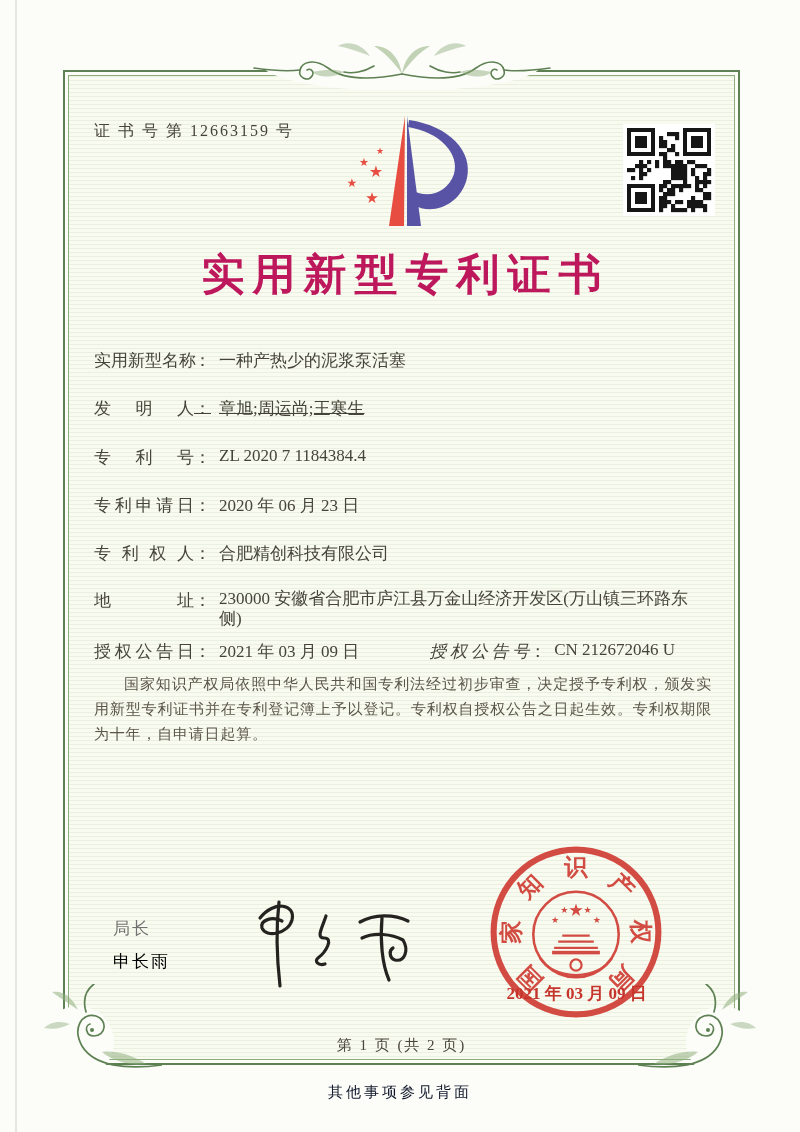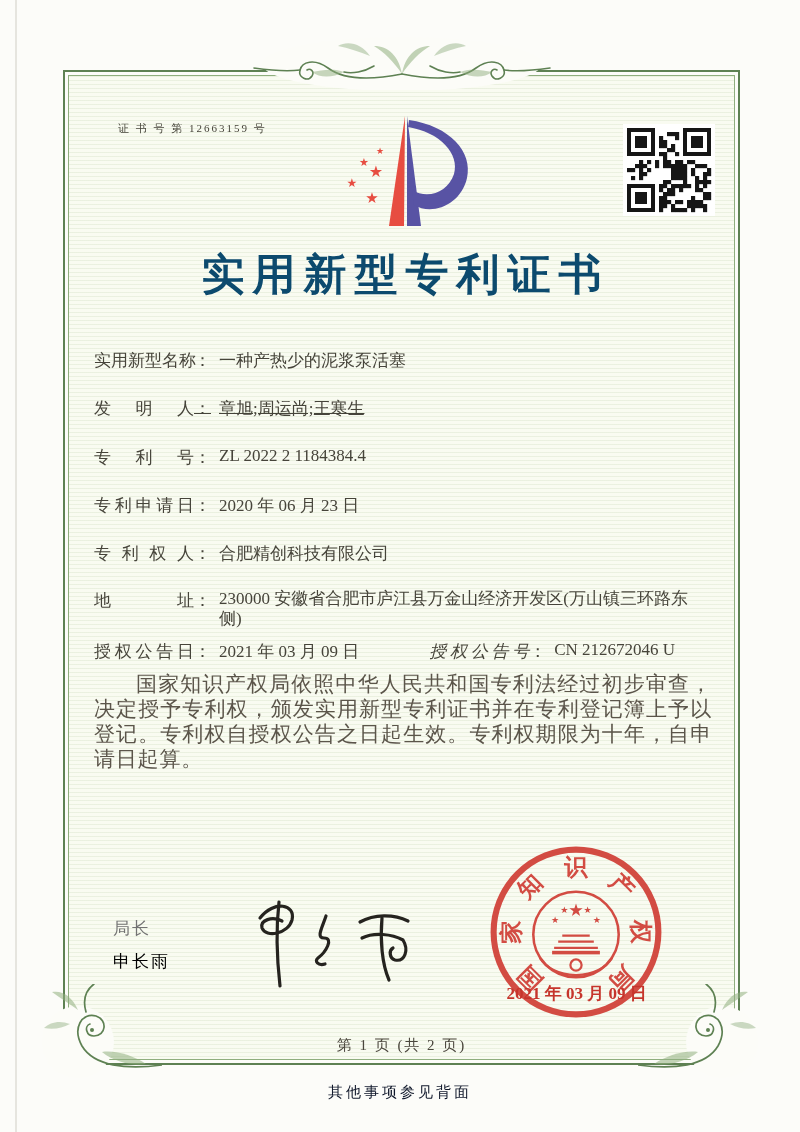--- a/index.html
+++ b/index.html
@@ -25,48 +25,48 @@
   .paper {
     position:absolute; inset:4px;
     background:
       repeating-linear-gradient(180deg, rgba(160,185,135,.16) 0 1px, rgba(255,255,255,0) 1px 4px),
       #f9fbf1;
   }
 
   .abs { position:absolute; }
 
   .cert-number {
-    left:94px; top:121px; font-size:11px; letter-spacing:2px; color:var(--labelink);margin-left:24px;
+    left:94px; top:121px; font-size:16px; letter-spacing:2px; color:var(--labelink);
   }
 
   .logo { left:330px; top:110px; width:150px; height:122px; }
   .qr   { left:623px; top:124px; width:92px;  height:92px; }
 
   .title {
     left:63px; top:246px; width:677px; text-align:center;
     font-size:43px; font-weight:600; letter-spacing:8px; text-indent:8px;
-    color:#0c4a6e;
+    color:#be185d;
   }
 
   .field-row { left:94px; font-size:17px; color:var(--labelink); white-space:nowrap; }
   .field-row .lbl {
     display:inline-block; width:100px; text-align:justify; text-align-last:justify;
     vertical-align:top;
   }
   .field-row .colon { margin-right:8px; vertical-align:top; }
   .field-row .val { vertical-align:top; }
   .r0 { top:349px; } .r1 { top:397px;text-decoration:underline; } .r2 { top:446px; }
   .r3 { top:494px; } .r4 { top:542px; } .r5 { top:589px; } .r6 { top:640px; }
   .r5 .val { display:inline-block; width:470px; white-space:normal; line-height:20px; }
   .grant-no { margin-left:70px; }
   .grant-no .lbl { width:100px;font-style:italic; }
 
   .paragraphs {
     left:94px; top:672px; width:618px;
-    font-size:21px; line-height:25px; letter-spacing:.8px;
+    font-size:15px; line-height:25px; letter-spacing:.8px;
     color:var(--bodyink); text-align:justify;
   }
   .paragraphs p { text-indent:2em; }
 
   .sig-role { left:113px; top:917px; font-family:"Liberation Sans","DejaVu Sans",sans-serif;
               font-size:17px; color:#737373; letter-spacing:2px; }
   .sig-name { left:113px; top:950px; font-family:"Liberation Sans","DejaVu Sans",sans-serif;
               font-size:17px; color:#000000; letter-spacing:2px; }
   .sig-svg  { left:222px; top:888px; width:205px; height:105px; }
 
@@ -286,21 +286,21 @@
 
 <div class="abs title">实用新型专利证书</div>
 
 <div class="abs field-row r0">
   <span class="lbl">实用新型名称</span><span class="colon">：</span><span class="val">一种产热少的泥浆泵活塞</span>
 </div>
 <div class="abs field-row r1">
   <span class="lbl">发明人</span><span class="colon">：</span><span class="val">章旭;周运尚;王寒生</span>
 </div>
 <div class="abs field-row r2">
-  <span class="lbl">专利号</span><span class="colon">：</span><span class="val">ZL 2022 2 1184384.4</span>
+  <span class="lbl">专利号</span><span class="colon">：</span><span class="val">ZL 2020 7 1184384.4</span>
 </div>
 <div class="abs field-row r3">
   <span class="lbl">专利申请日</span><span class="colon">：</span><span class="val">2020 年 06 月 23 日</span>
 </div>
 <div class="abs field-row r4">
   <span class="lbl">专利权人</span><span class="colon">：</span><span class="val">合肥精创科技有限公司</span>
 </div>
 <div class="abs field-row r5">
   <span class="lbl">地址</span><span class="colon">：</span><span class="val">230000 安徽省合肥市庐江县万金山经济开发区(万山镇三环路东侧)</span>
 </div>

